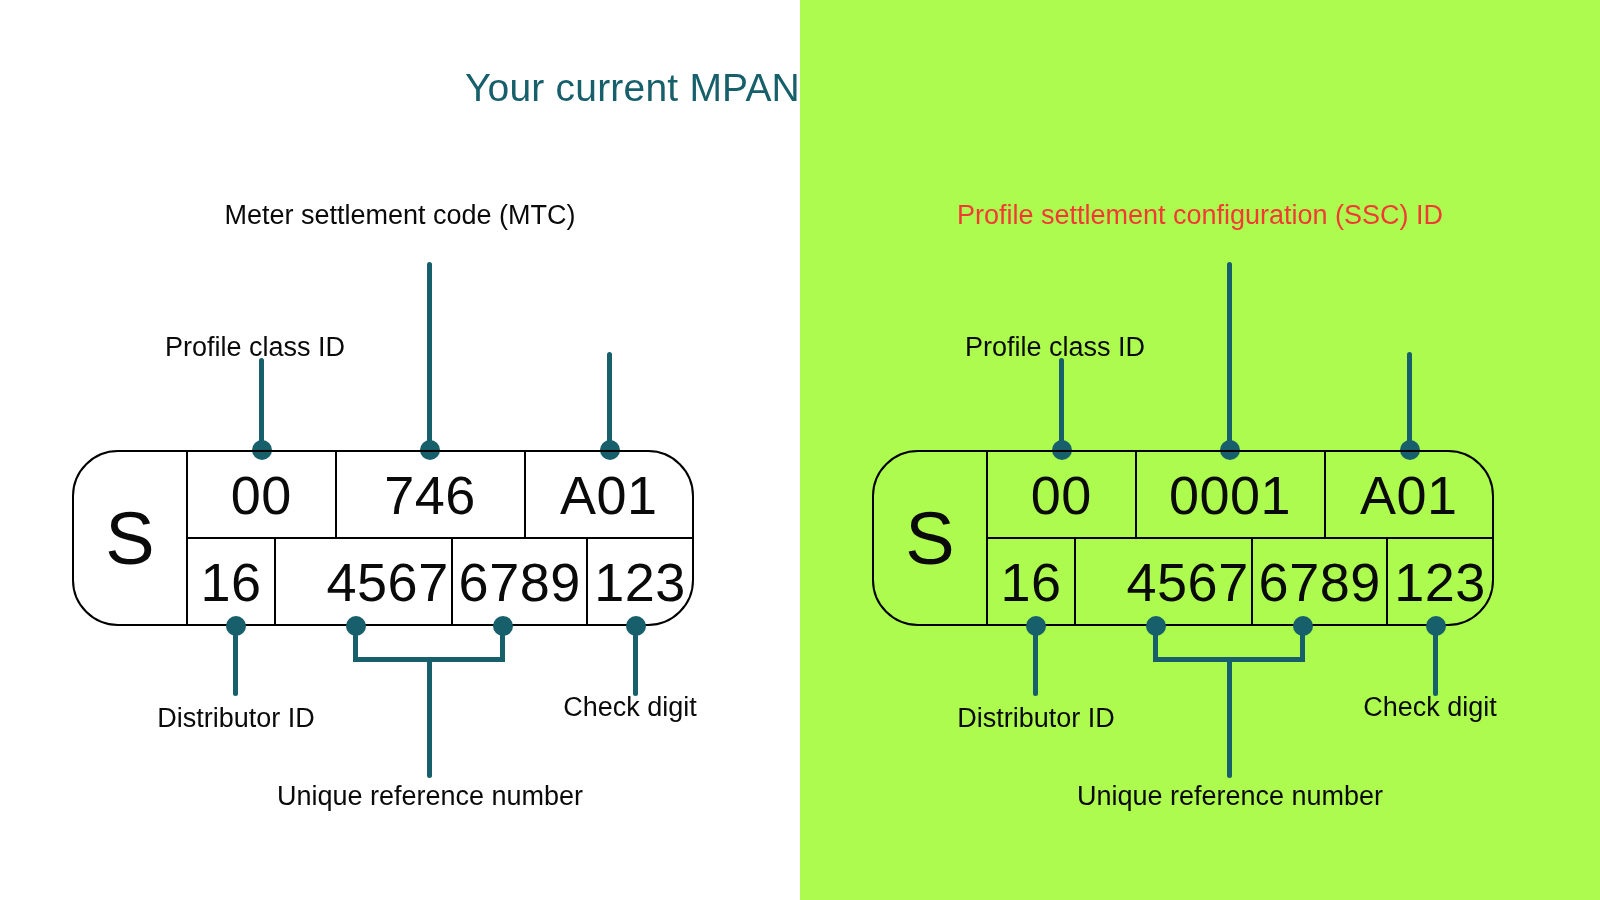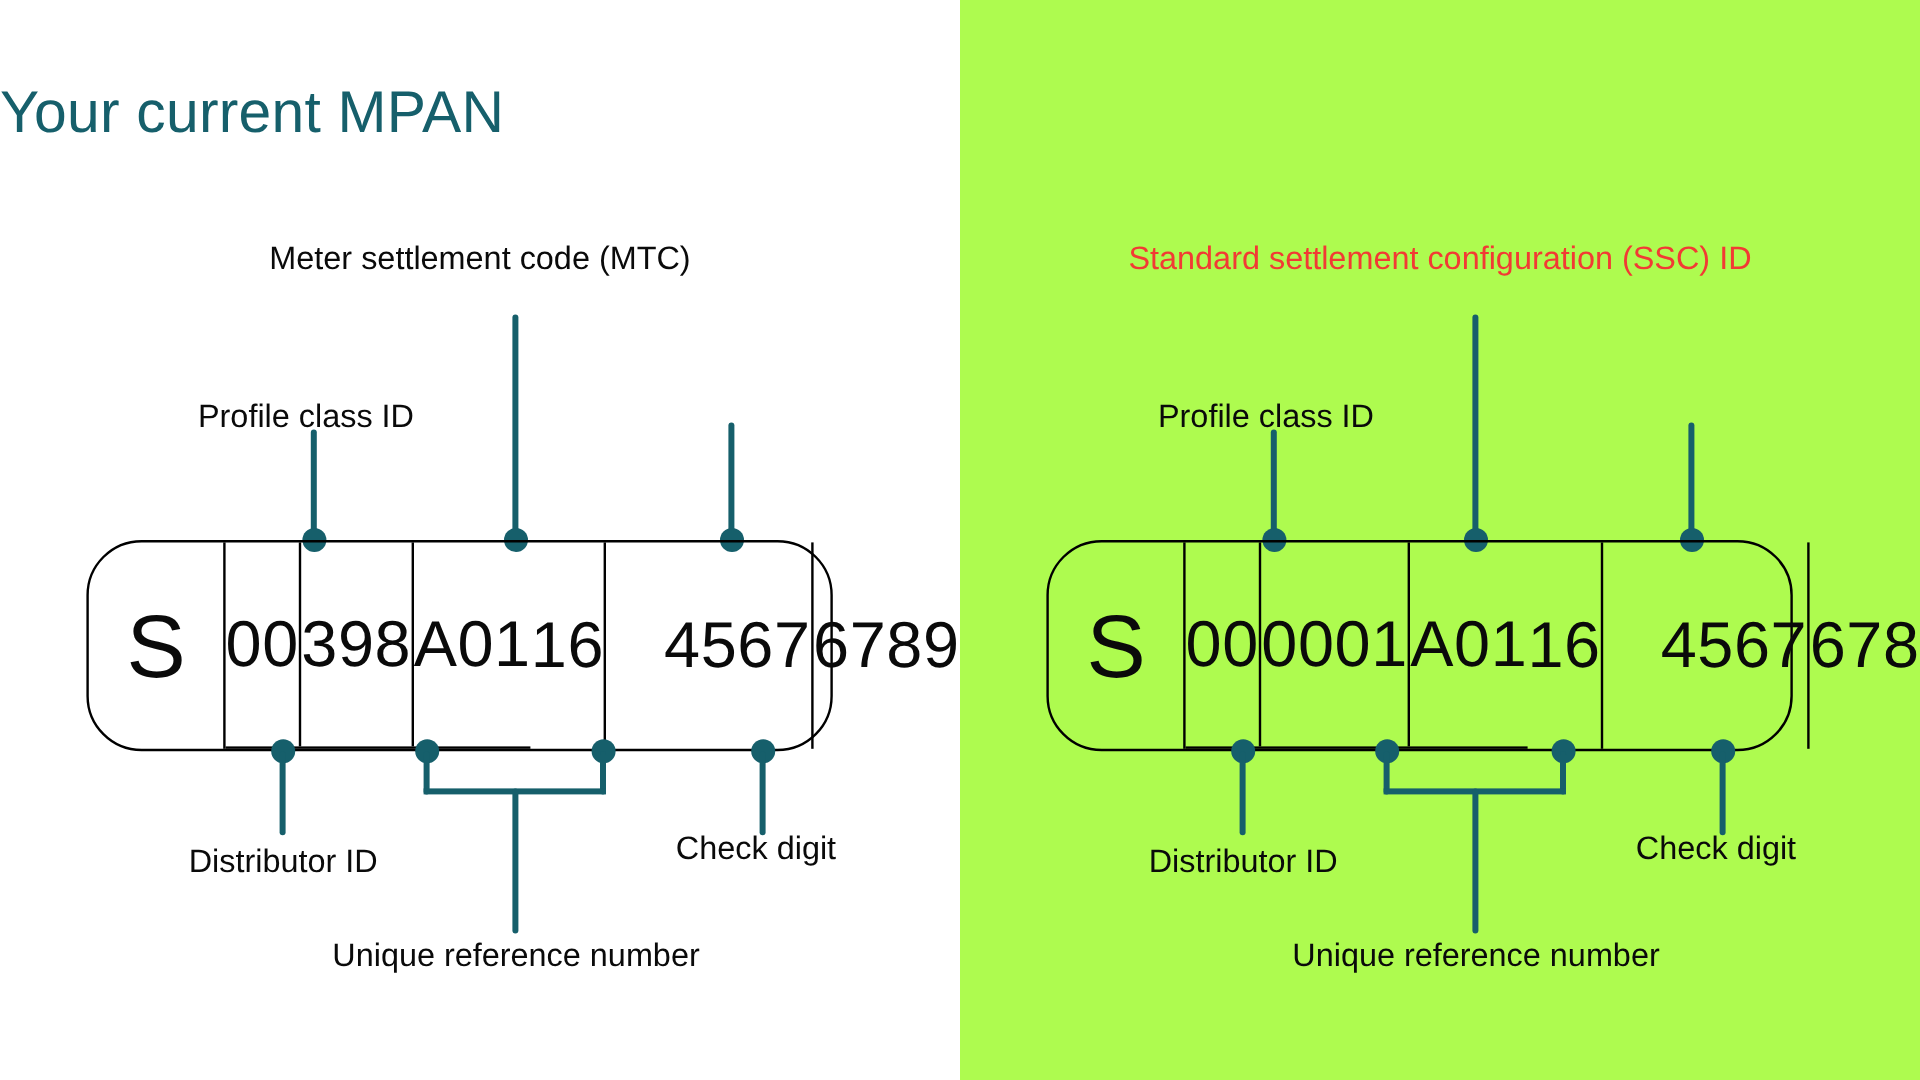--- a/index.html
+++ b/index.html
@@ -18,25 +18,26 @@
     overflow: hidden;
   }
   .panel {
     position: relative;
     width: 800px; height: 900px;
     flex: 0 0 800px;
   }
   .title {
     position: absolute;
     left: 0; right: 0; top: 66px;
-    text-align: left;
-    font-size: 49px;
+    text-align: right;
+    font-size: 39px;
     font-weight: 500;
     color: var(--teal);
     letter-spacing: 0.2px;
+    padding-left: 34px;
   }
   .panel-right .title { top: 76px; }
 
   .label {
     position: absolute;
     color: var(--ink);
     font-size: 27px;
     white-space: nowrap;
     text-align: center;
   }
@@ -91,21 +92,21 @@
     border-radius: 46px;
     display: flex;
     color: var(--ink);
   }
   .s-cell {
     flex: 0 0 114px;
     border-right: 2px solid var(--box_border);
     display: flex; align-items: center; justify-content: center;
     font-size: 74px;
   }
-  .grid { flex: 1; display: flex; flex-direction: row; }
+  .grid { flex: 1; display: flex; flex-direction: column; }
   .row { display: flex; flex: 1; }
   .row-top { border-bottom: 2px solid var(--box_border); }
   .cell {
     display: flex; align-items: center; justify-content: center;
     font-size: 54px;
     letter-spacing: 0.5px;
   }
   .cell + .cell { border-left: 2px solid var(--box_border); }
   .c-t0 { flex: 29.3; } .c-t1 { flex: 37.4; } .c-t2 { flex: 33.3; }
   .c-b0 { flex: 19.1; } .c-b1 { flex: 28.3; padding-left: 48px; } .c-b2 { flex: 29.5; } .c-b3 { flex: 23.1; }
@@ -126,21 +127,21 @@
     <div class="stem st-right"></div>
     <div class="dot dt-1"></div>
     <div class="dot dt-2"></div>
     <div class="dot dt-3"></div>
 
     <div class="mpan-box">
       <div class="s-cell">S</div>
       <div class="grid">
         <div class="row row-top">
           <div class="cell c-t0">00</div>
-          <div class="cell c-t1">398</div>
+          <div class="cell c-t1">746</div>
           <div class="cell c-t2">A01</div>
         </div>
         <div class="row row-bottom">
           <div class="cell c-b0">16</div>
           <div class="cell c-b1">4567</div>
           <div class="cell c-b2">6789</div>
           <div class="cell c-b3">123</div>
         </div>
       </div>
     </div>
@@ -156,21 +157,21 @@
     <div class="br-bar"></div>
     <div class="stem br-stem"></div>
 
     <div class="label lbl-distributor">Distributor ID</div>
     <div class="label lbl-check">Check digit</div>
     <div class="label lbl-unique">Unique reference number</div>
   </section>
 
   <section class="panel panel-right" style="background: rgb(174, 251, 79);">
 
-    <div class="label lbl-mid" style="color: rgb(242, 58, 52);">Standard settlement configuration (SSC) ID</div>
+    <div class="label lbl-mid" style="color: rgb(242, 58, 52);">Profile settlement configuration (SSC) ID</div>
     <div class="label lbl-profile">Profile class ID</div>
 
     <div class="stem st-profile"></div>
     <div class="stem st-mid"></div>
     <div class="stem st-right"></div>
     <div class="dot dt-1"></div>
     <div class="dot dt-2"></div>
     <div class="dot dt-3"></div>
 
     <div class="mpan-box">

